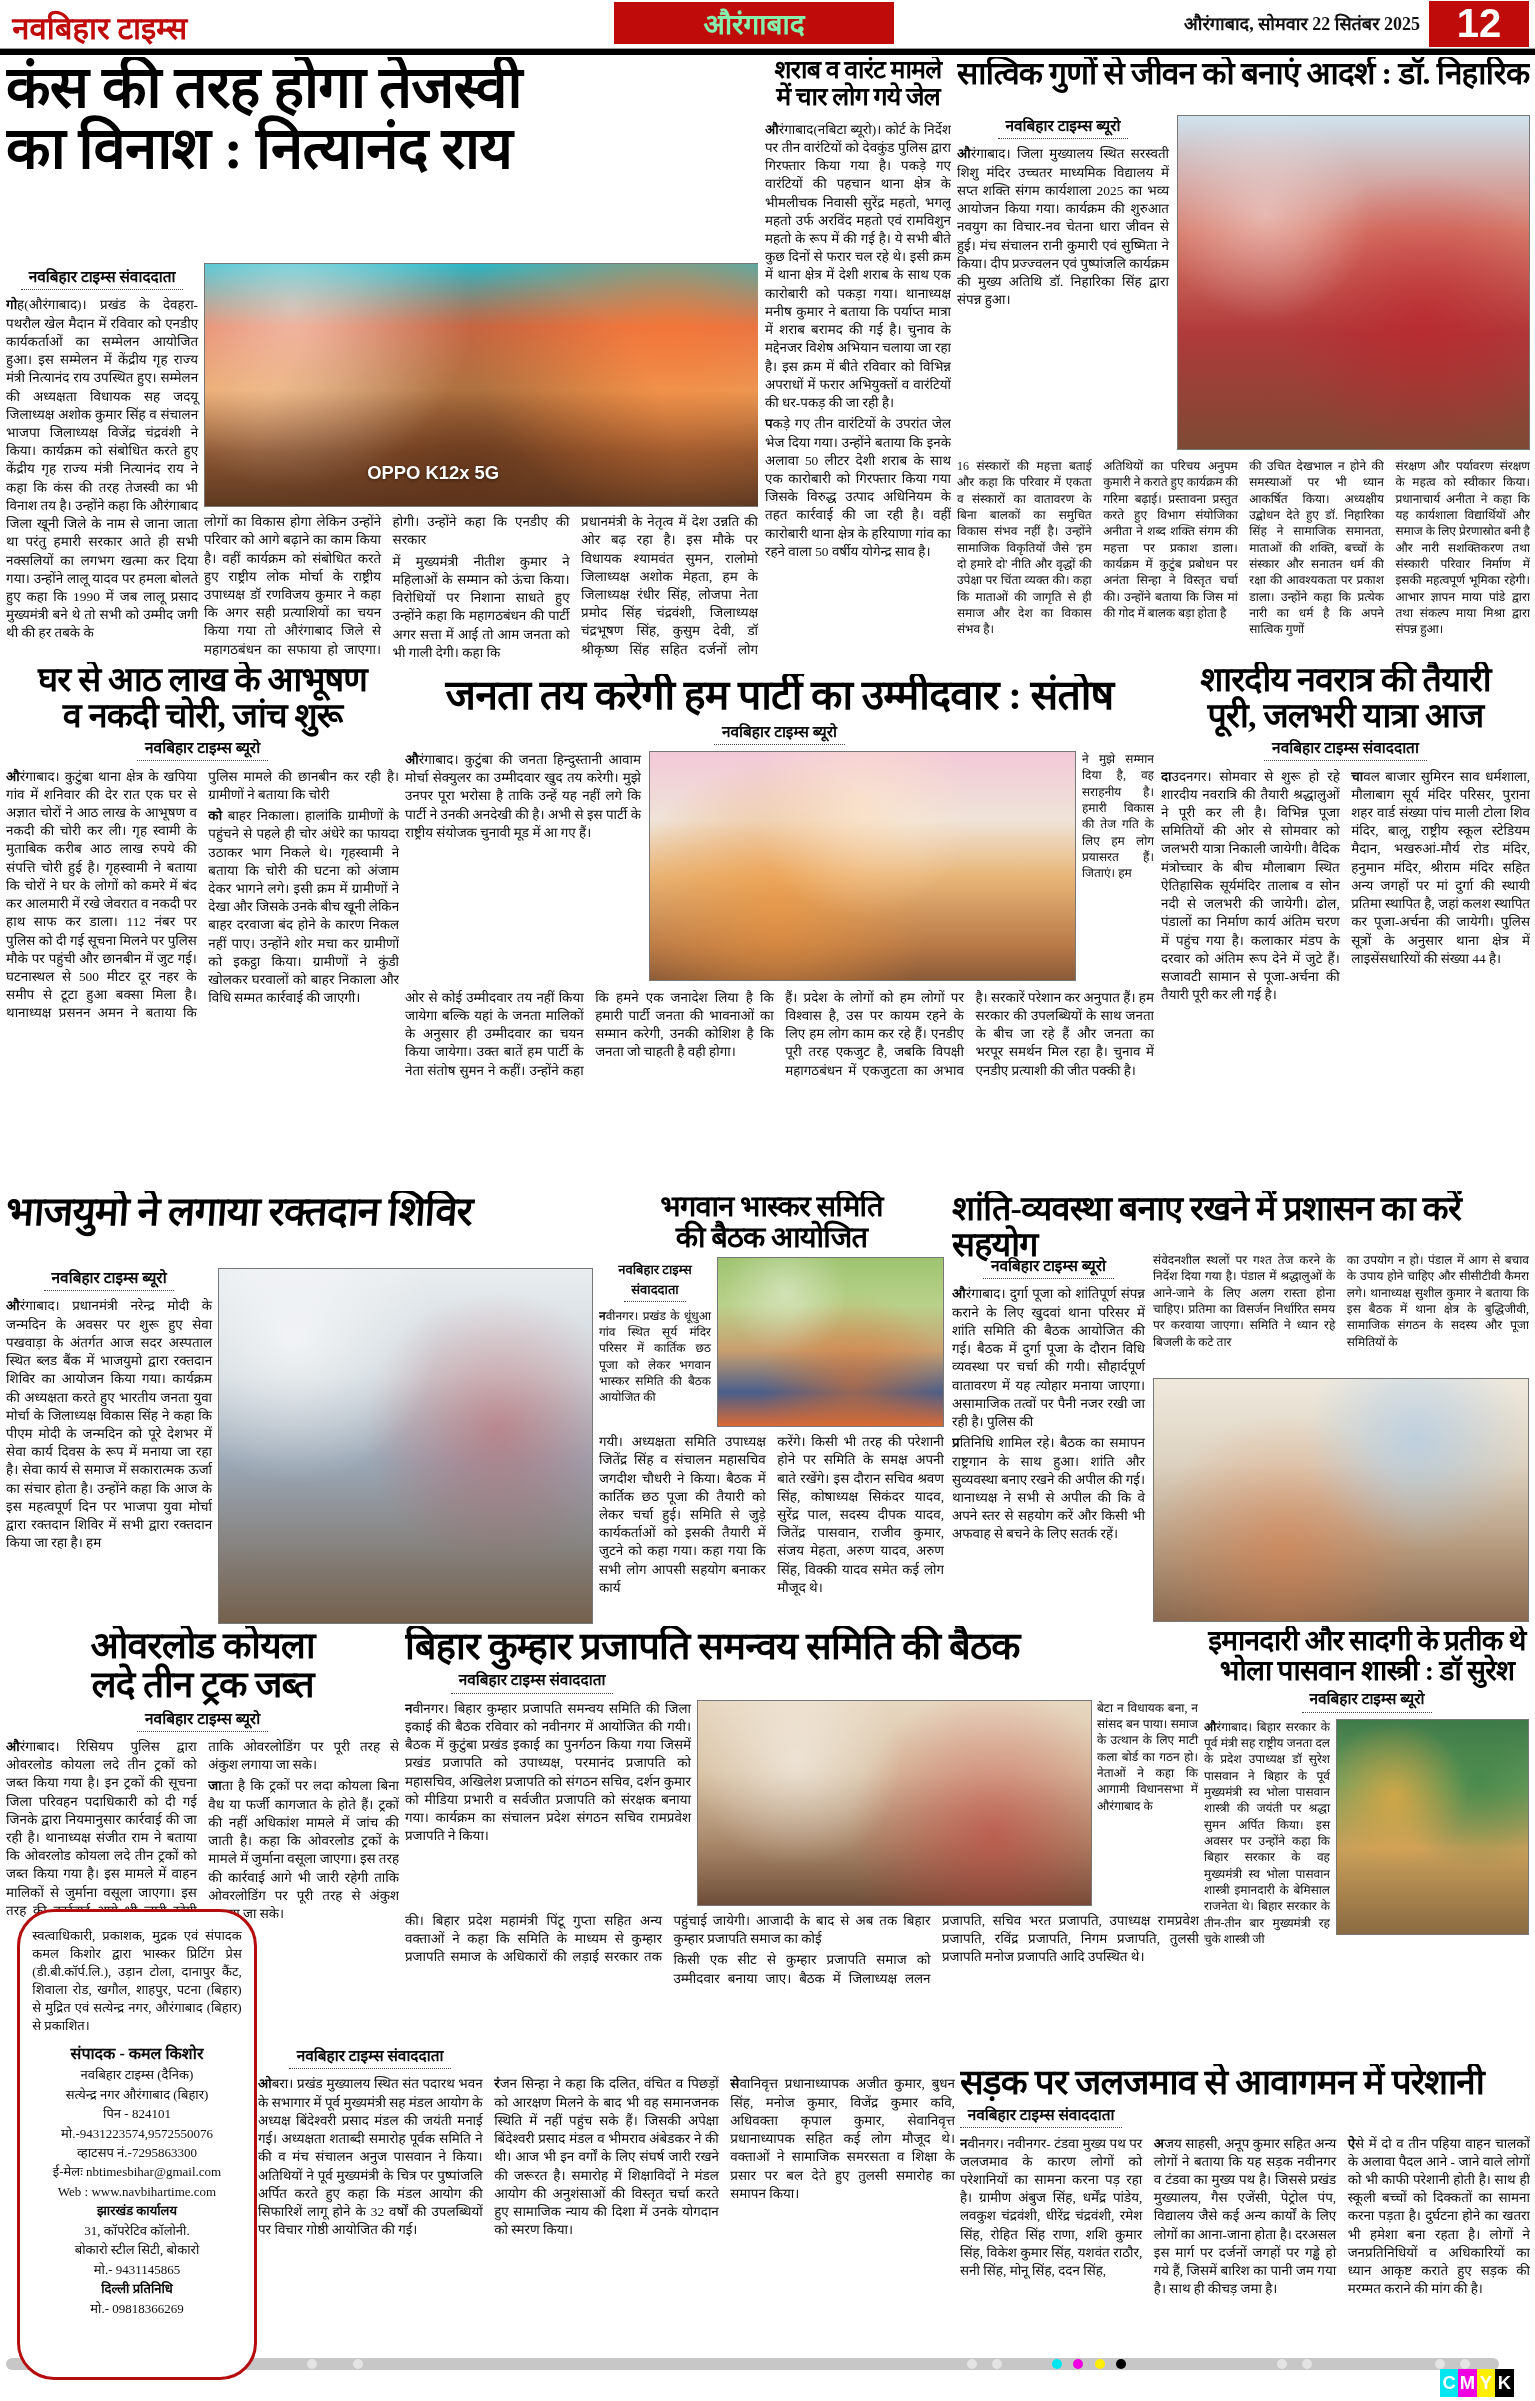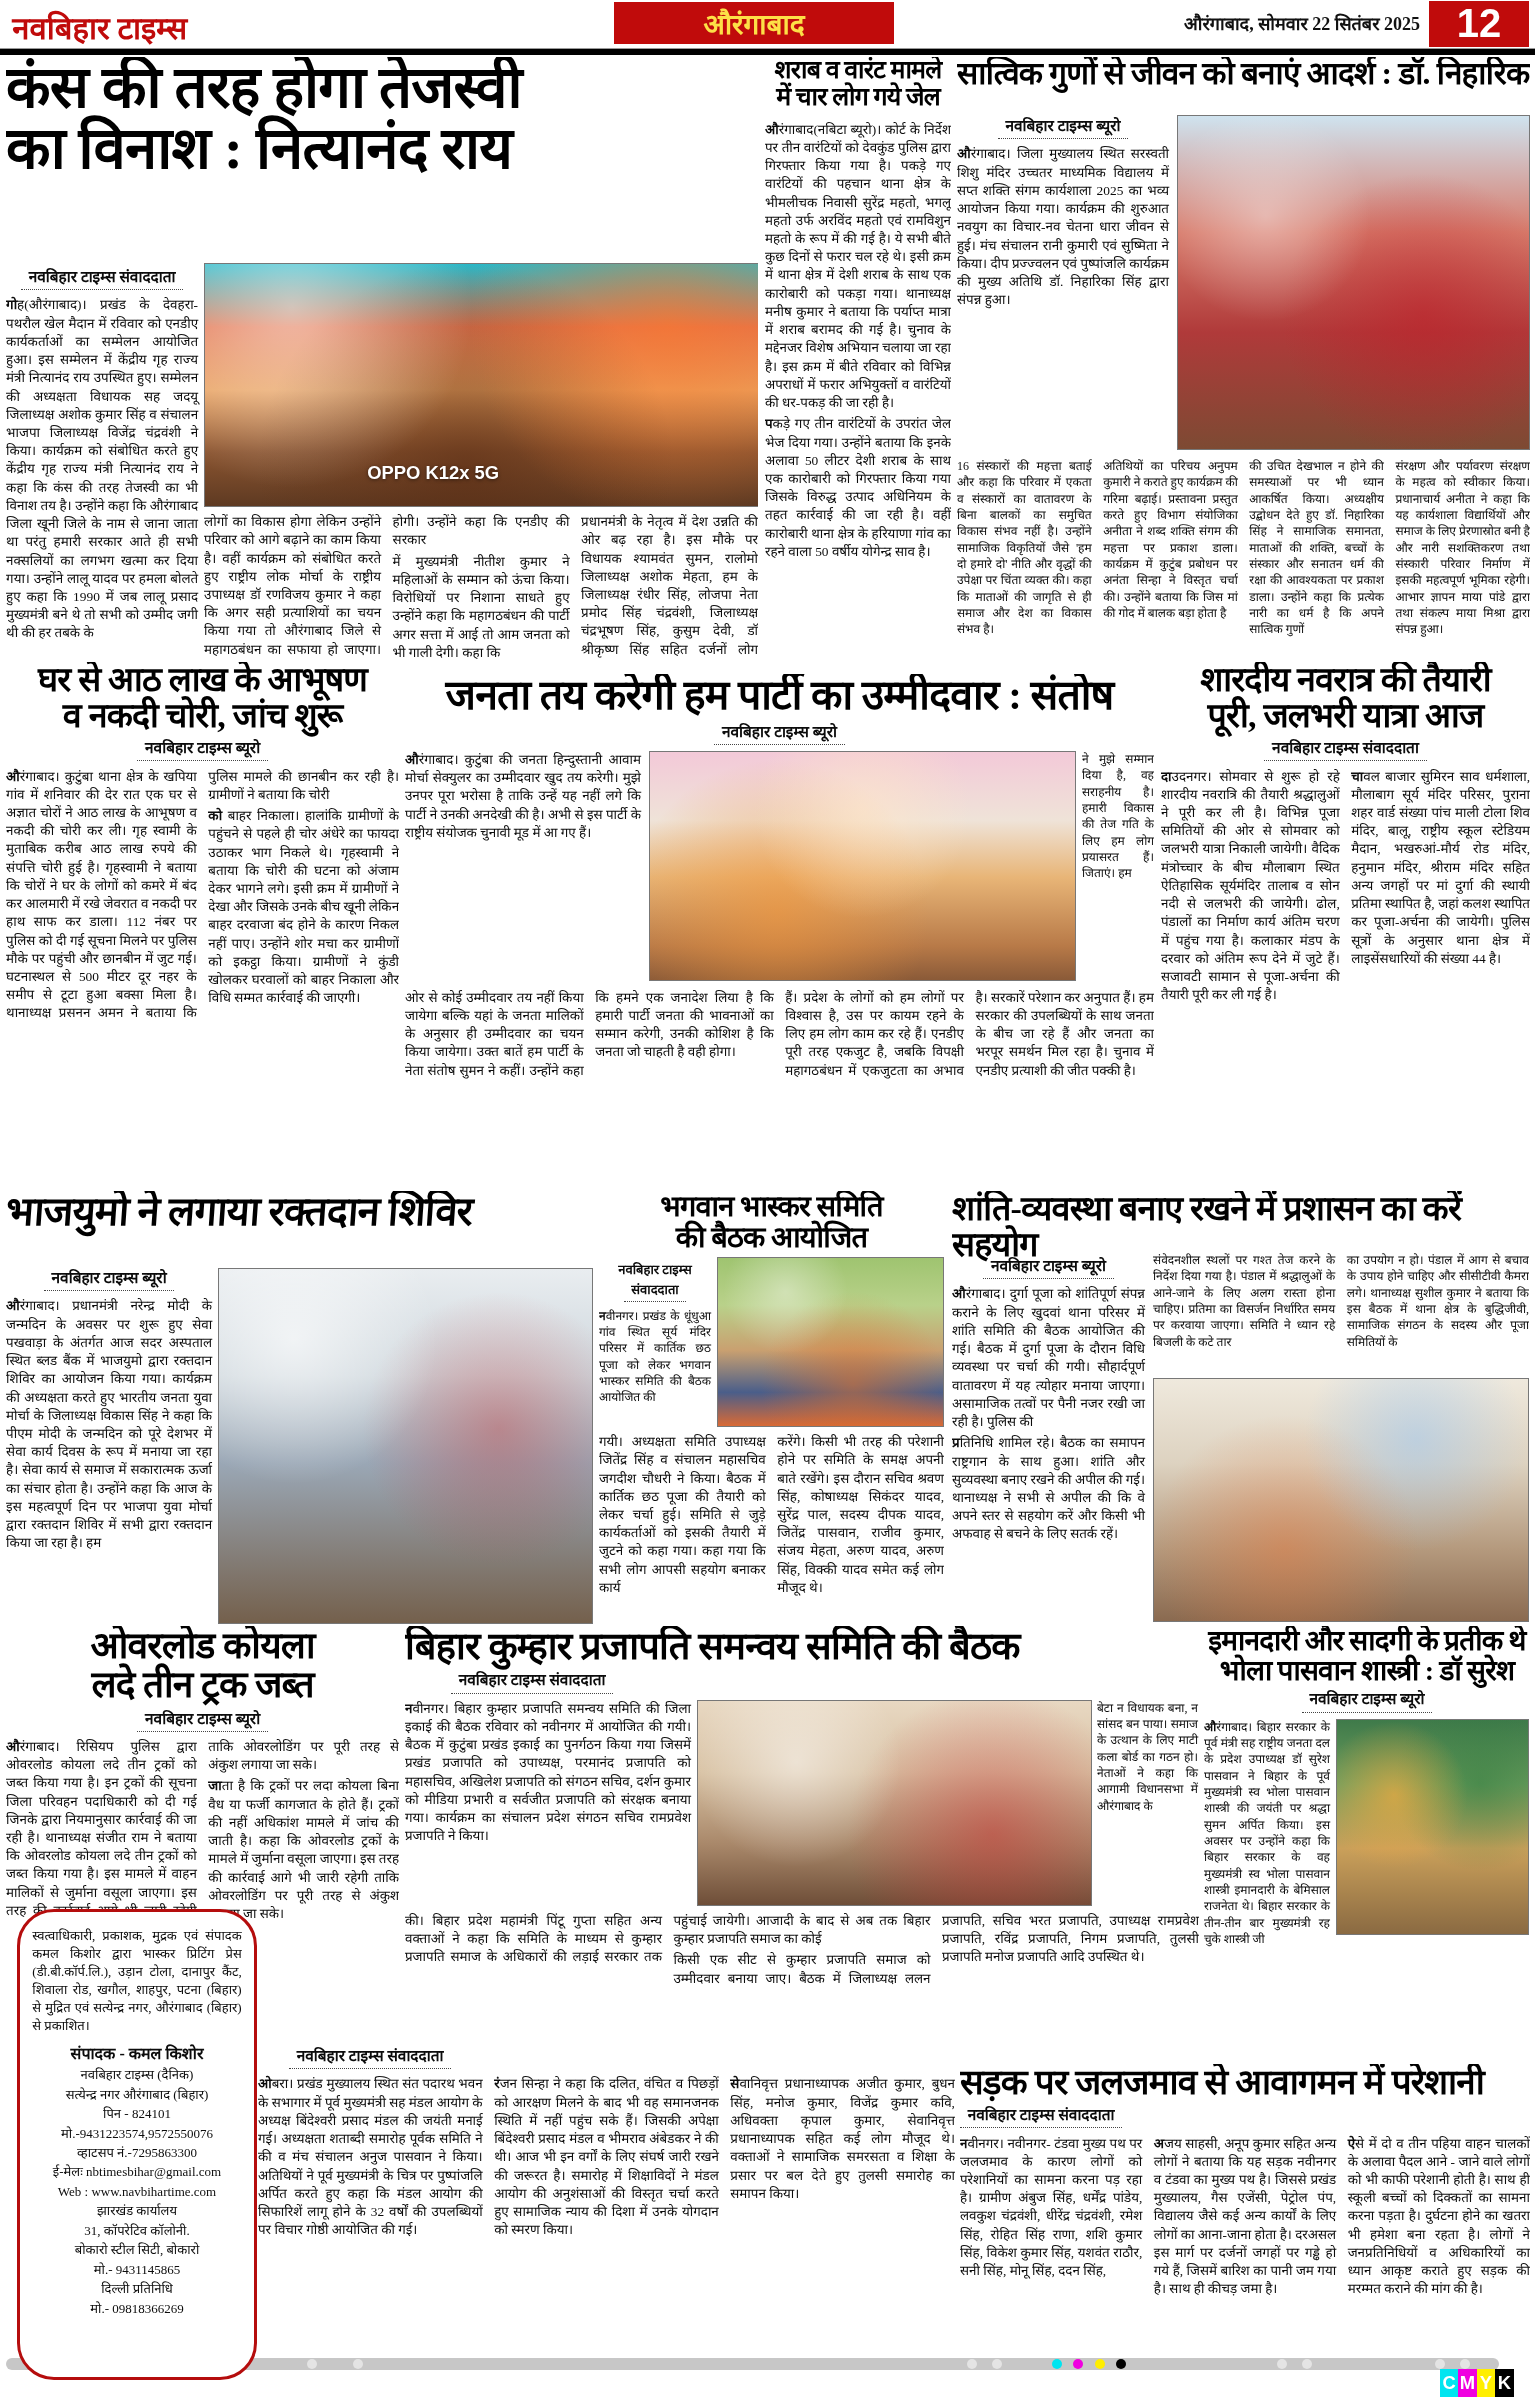--- a/index.html
+++ b/index.html
@@ -2,21 +2,21 @@
 <html lang="hi" style="font-size:12.3px"><head>
 <meta charset="utf-8">
 <style>
   html,body{margin:0;padding:0;background:#e8e8e8;}
   .page{position:relative;width:1535px;height:2401px;background:#fff;margin:0 auto;
         font-family:"Liberation Serif","DejaVu Serif",serif;color:#0c0c0c;overflow:hidden;}
   
   .masthead{position:absolute;left:0;top:0;width:1535px;height:48px;}
   .paper-name{position:absolute;left:12.3px;top:6.1px;font-size:31px;font-weight:bold;color:#c00b0b;}
   .edition-box{position:absolute;left:614px;top:2.3px;width:280px;height:42px;background:#c00b0b;
-               color:#fde047;font-size:28px;font-weight:bold;display:flex;align-items:center;justify-content:center;}
+               color:#86efac;font-size:28px;font-weight:bold;display:flex;align-items:center;justify-content:center;}
   .dateline{position:absolute;right:115px;top:10.7px;font-size:18px;font-weight:bold;color:#111;}
   .page-num-box{position:absolute;right:6.1px;top:0.8px;width:100px;height:46px;background:#c00b0b;color:#fff;
                 font-size:40px;font-weight:bold;display:flex;align-items:center;justify-content:center;
                 font-family:"Liberation Sans","DejaVu Sans",sans-serif;}
   .top-rule{position:absolute;left:0;top:48px;width:1535px;height:6.1px;background:#000;border-top:1.5px solid #999;}
   
   .article{position:absolute;overflow:hidden;}
   .hl{font-weight:bold;color:#000;line-height:1.06;letter-spacing:-0.8px;}
   .hl.c{text-align:center;}
   .byline{font-weight:bold;font-size:15.4px;text-align:center;border-bottom:1.5px dotted #444;
@@ -62,21 +62,21 @@
      linear-gradient(180deg,#e8d8c2 0%,#d8c2a4 35%,#a9886a 70%,#6e4e38 100%);}
   .ph-tribute{background:
      radial-gradient(circle at 30% 35%,rgba(250,170,60,.65),transparent 38%),
      radial-gradient(circle at 75% 30%,rgba(40,120,60,.5),transparent 42%),
      linear-gradient(180deg,#3f7a4a 0%,#6e9e5e 30%,#caa05a 60%,#8a6a42 100%);}
   
   .imprint{position:absolute;left:17px;top:1909px;width:240px;height:471px;background:#fff;
            border:3.1px solid #b50d0d;border-radius:37px;box-sizing:border-box;padding:15.4px 12.3px;
            z-index:6;text-align:center;font-size:13px;line-height:1.38;}
   .imprint .just{text-align:justify;margin:0 0 7.7px;}
-  .imprint .b{font-weight:normal;}
+  .imprint .b{font-weight:bold;}
   .imprint .big{font-size:16px;font-weight:bold;margin-top:3.1px;}
   .imprint div{margin:1.5px 0;}
   
   .press-bar{position:absolute;left:6.1px;top:2358px;width:1493px;height:11.5px;background:#c7c7c7;border-radius:6.1px;z-index:4;}
   .press-bar .dot{position:absolute;top:0.8px;width:10px;height:10px;border-radius:50%;background:#e4e4e4;}
   .cmyk{position:absolute;right:21.5px;top:2369px;display:flex;z-index:5;
         font-family:"Liberation Sans","DejaVu Sans",sans-serif;font-size:18.4px;font-weight:bold;}
   .cmyk span{width:18.4px;height:28px;display:flex;align-items:center;justify-content:center;}
   .cmyk .c{background:#00e5f0;color:#fff;} .cmyk .m{background:#f000e0;color:#fff;}
   .cmyk .y{background:#ffee00;color:#fff;} .cmyk .k{background:#000;color:#fff;}

